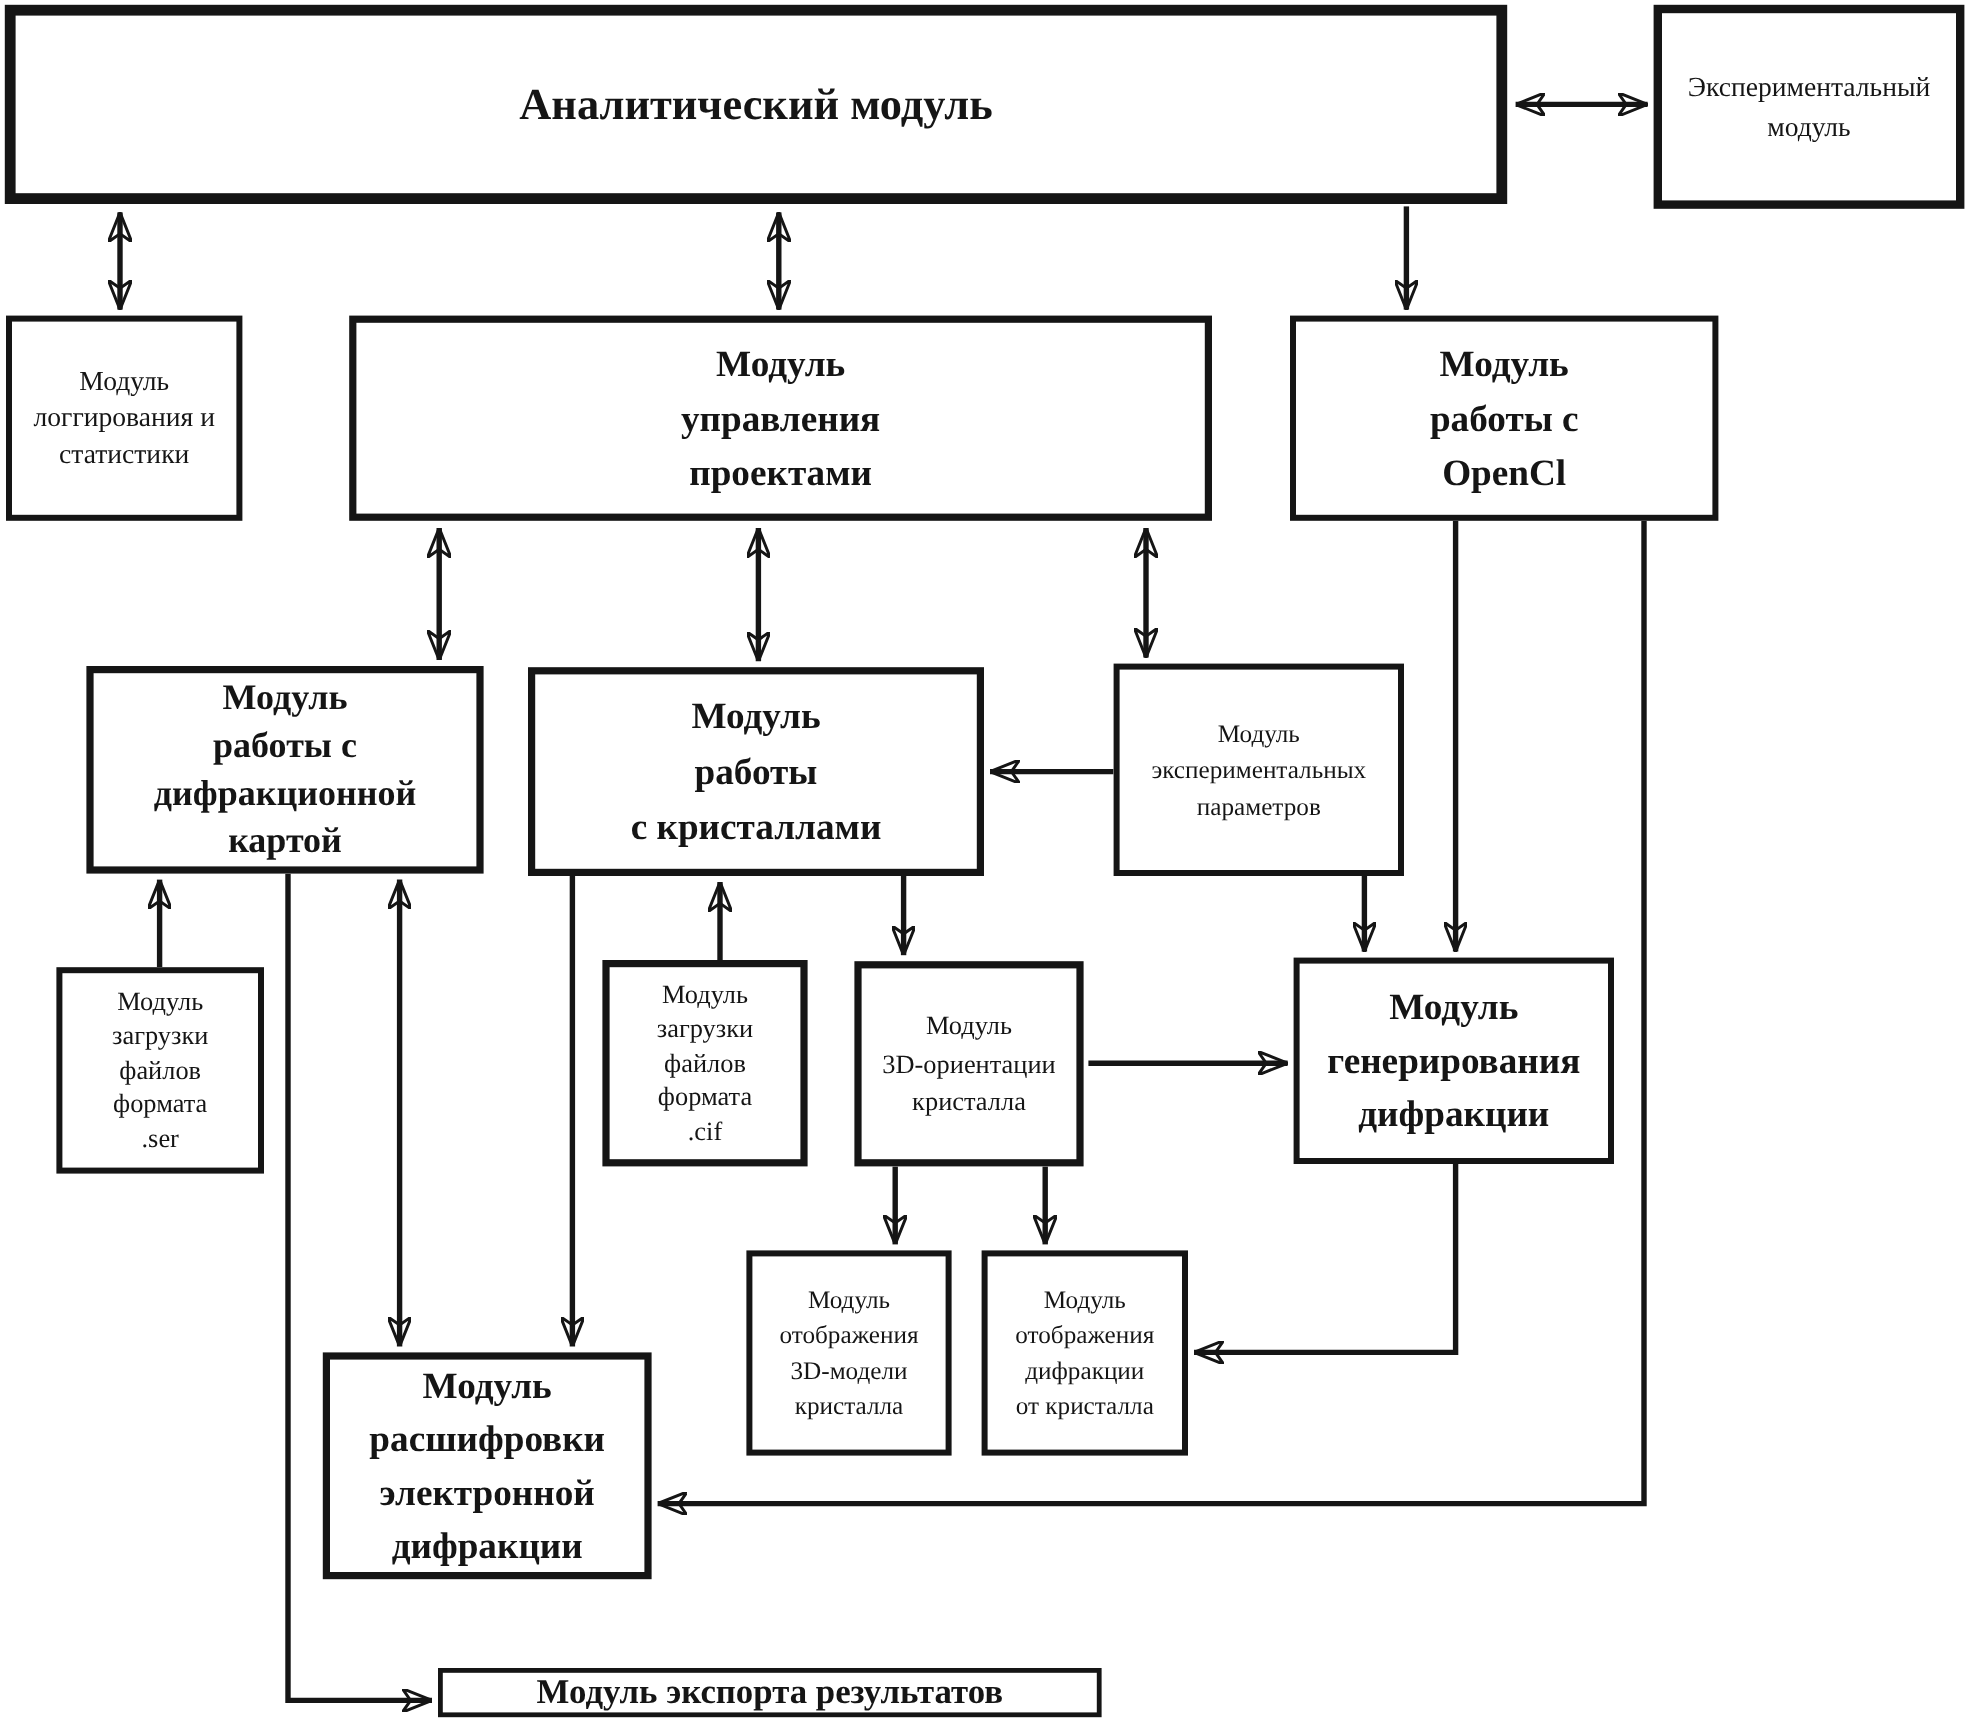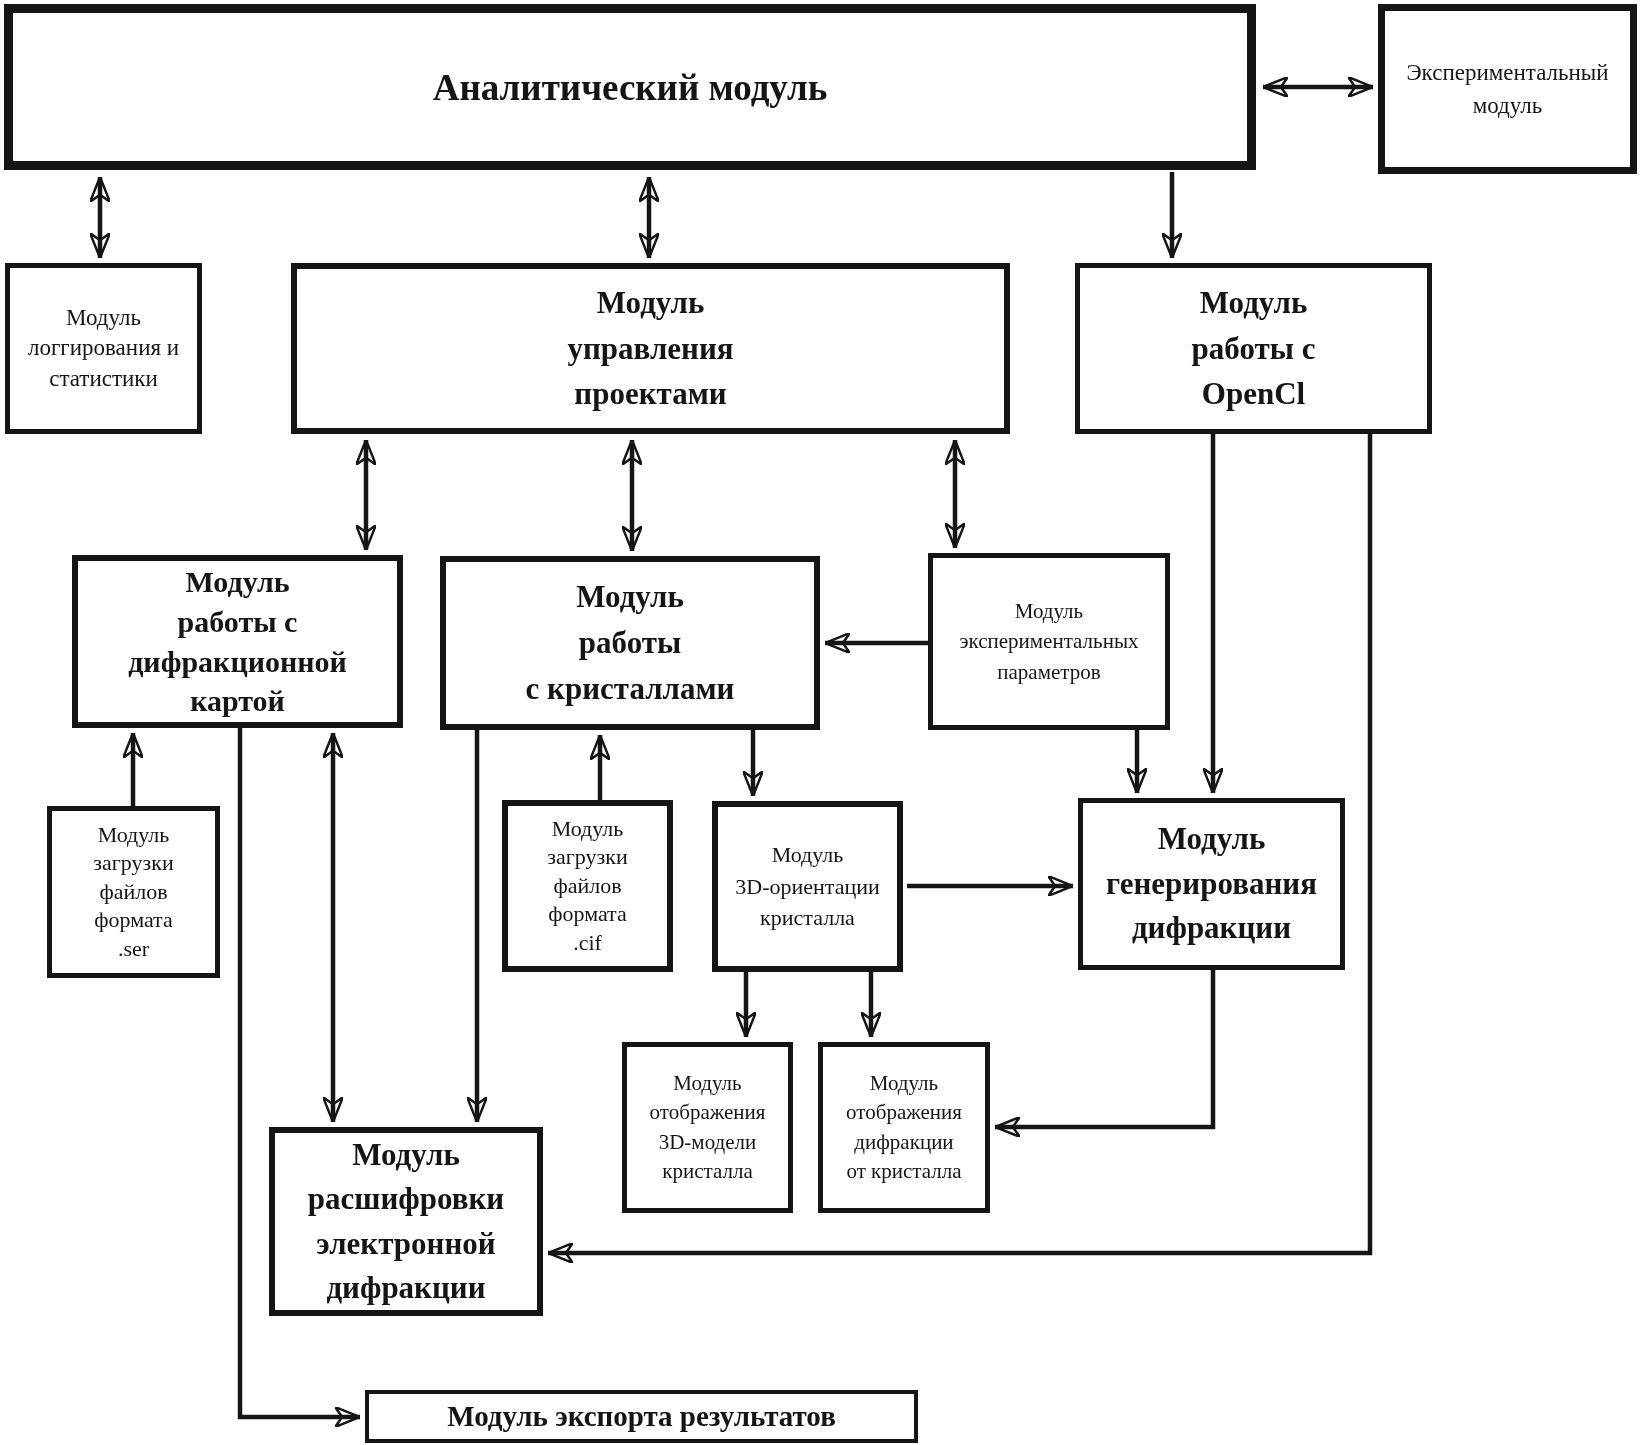--- a/index.html
+++ b/index.html
@@ -51,21 +51,21 @@
   #n-orient3d   {left:712px; top:801px;  width:191px;  height:171px; border-width:6px;}
   #n-orient3d .lbl{font-size:22px; line-height:1.45;}
   #n-generation {left:1078px; top:798px; width:267px;  height:172px; border-width:5px;}
   #n-generation .lbl{font-size:31px; line-height:1.45;}
   #n-disp3d     {left:622px; top:1042px; width:171px;  height:171px; border-width:5px;}
   #n-disp3d .lbl{font-size:21px; line-height:1.4;}
   #n-dispdiff   {left:818px; top:1042px; width:172px;  height:171px; border-width:5px;}
   #n-dispdiff .lbl{font-size:21px; line-height:1.4;}
   #n-decoding   {left:269px; top:1127px; width:274px;  height:189px; border-width:6px;}
   #n-decoding .lbl{font-size:31px; line-height:1.43;}
-  #n-export     {left:365px; top:1390px; width:553px;  height:53px;  border-width:4px;}
+  #n-export     {left:365px; top:1390px; width:553px;  height:41px;  border-width:4px;}
   #n-export .lbl{font-size:29px;}
 </style>
 </head>
 <body>
 
 <div id="canvas">
 
   <svg id="connectors" width="1641" height="1445" viewBox="0 0 1641 1445" aria-hidden="true">
     <defs>
       <marker id="mArrow" viewBox="0 0 10 8" refX="10" refY="4" markerWidth="5.5" markerHeight="4.4" orient="auto-start-reverse">

